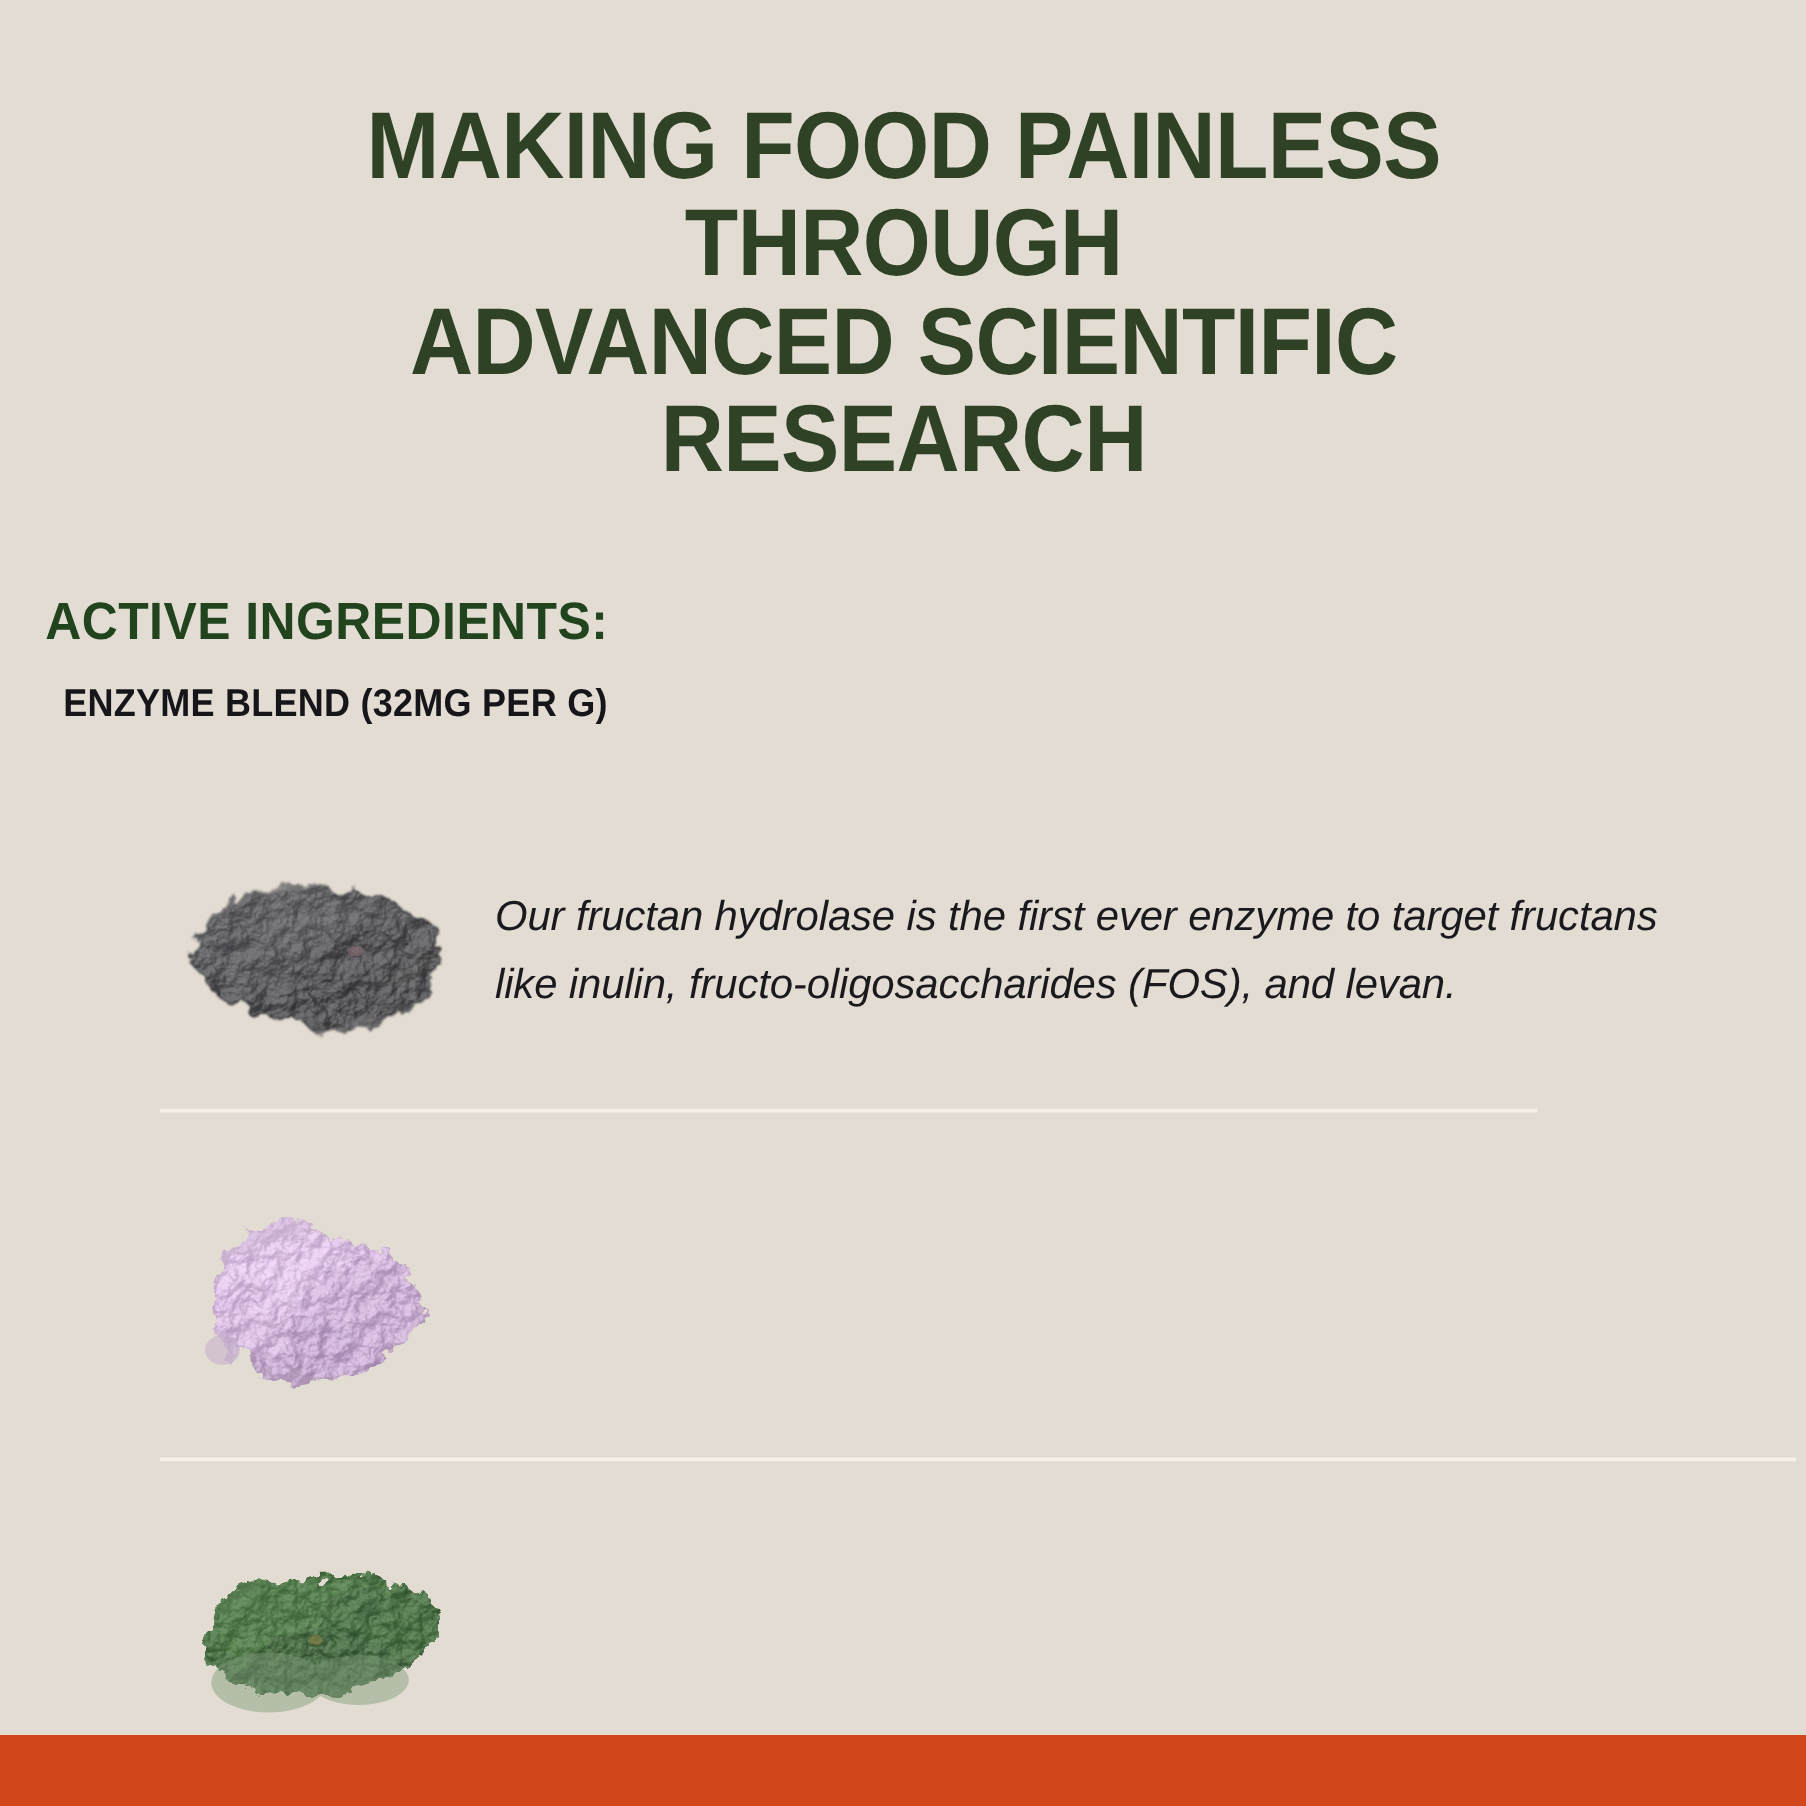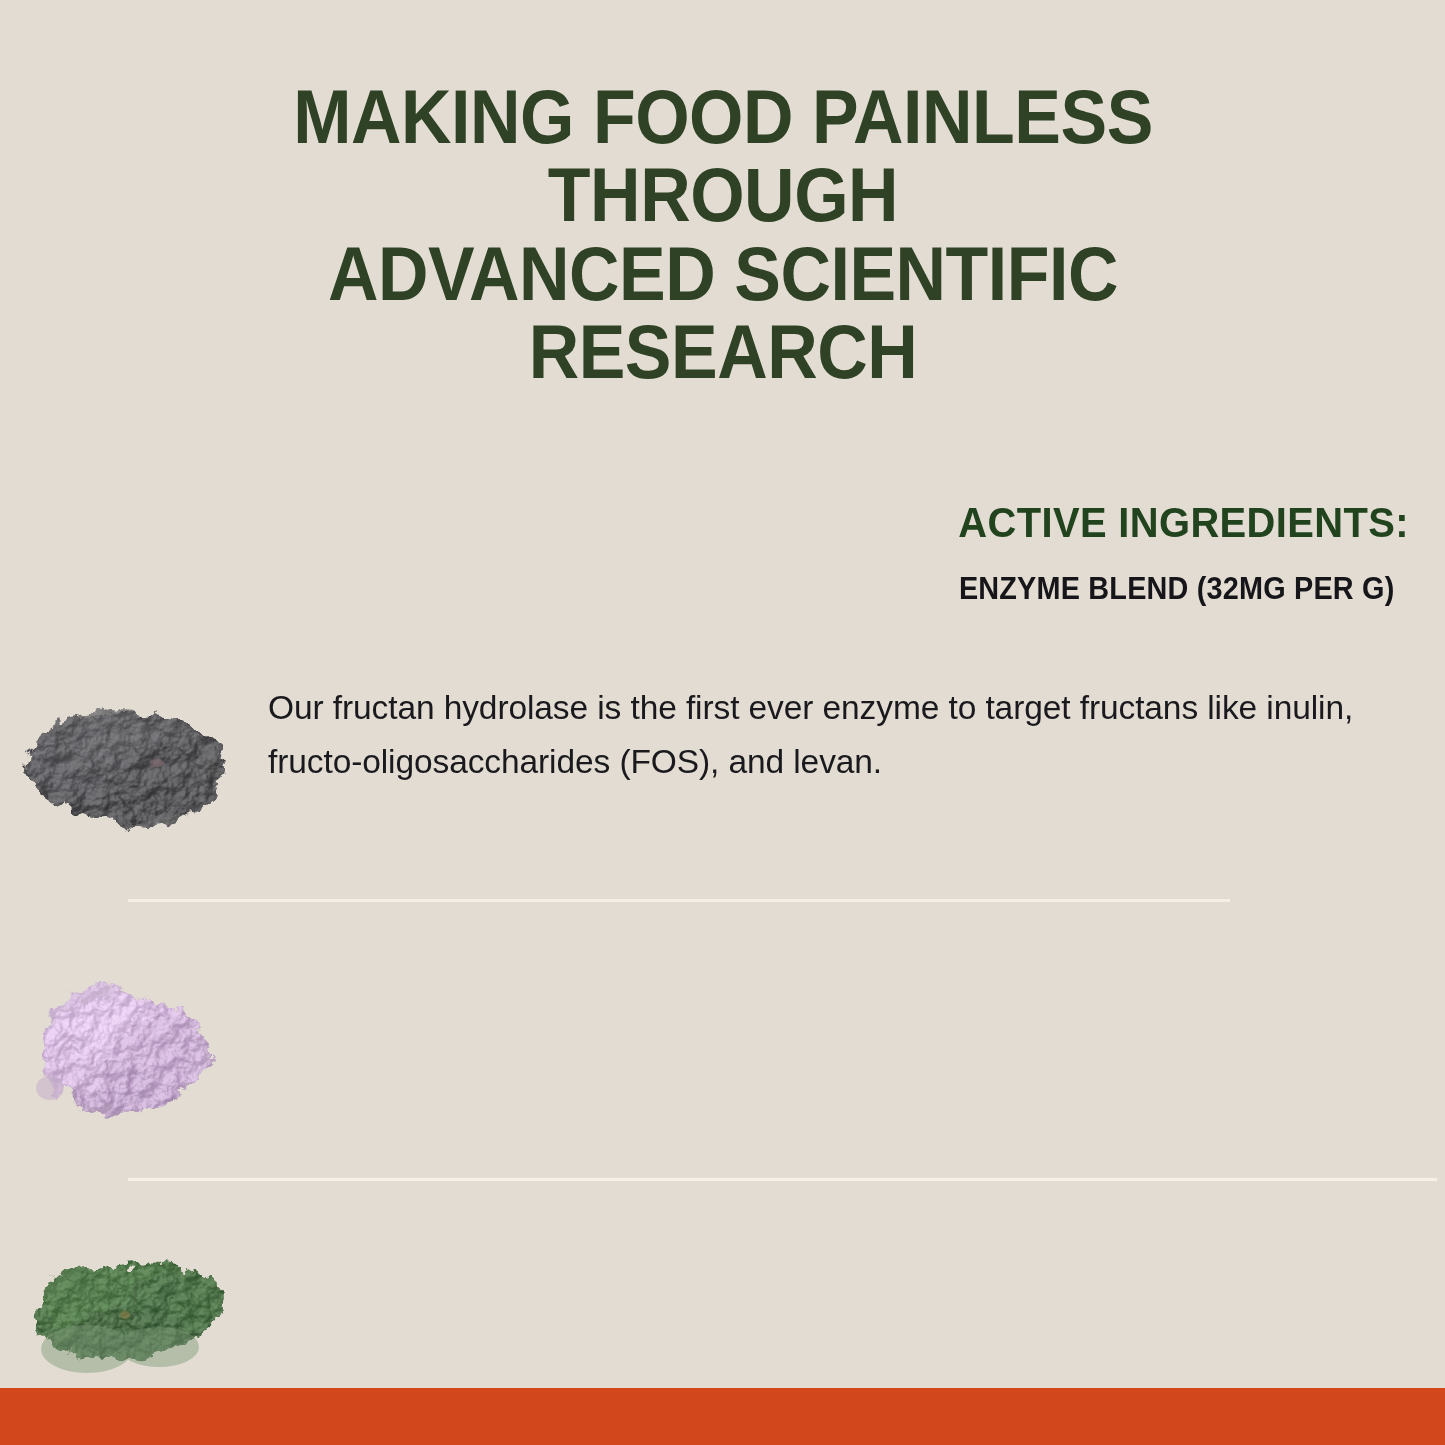--- a/index.html
+++ b/index.html
@@ -15,20 +15,21 @@
     overflow: hidden;
     position: relative;
     -webkit-font-smoothing: antialiased;
   }
 
   .page {
     position: absolute;
     inset: 0;
     display: flex;
     flex-direction: column;
+    gap: 14px;
   }
 
   
   .header {
     padding-top: 78px;
     text-align: center;
   }
   .headline {
     color: #2f4225;
     font-family: "Liberation Sans Narrow", "Liberation Sans", sans-serif;
@@ -39,22 +40,22 @@
     transform: scaleX(0.92);
     transform-origin: center;
     margin: 0 auto;
     max-width: 1290px;
     text-transform: uppercase;
   }
   .headline .hl-line { display: block; }
 
   
   .ingredients-head {
-    text-align: right;
-    margin-top: 108px;
+    text-align: left;
+    margin-top: 68px;
   }
   .ing-title {
     color: #21441f;
     font-family: "Liberation Sans Narrow", "Liberation Sans", sans-serif;
     font-weight: 700;
     font-size: 42px;
     letter-spacing: 0.4px;
     transform: scaleX(0.95);
     text-transform: uppercase;
     margin: 0;
@@ -71,24 +72,26 @@
   }
 
   
   .rows {
     margin-top: 72px;
     padding: 0 0 0 0;
     position: relative;
   }
   .row {
     display: flex;
-    align-items: flex-start;
+    align-items: center;
+    padding-left: 128px;
     padding-right: 90px;
     box-sizing: border-box;
     min-height: 186px;
+    font-style: italic;
   }
   .row-media {
     width: 250px;
     min-width: 250px;
     display: flex;
     align-items: flex-start;
     justify-content: center;
     padding-top: 6px;
   }
   .protein-svg { display: block; }

